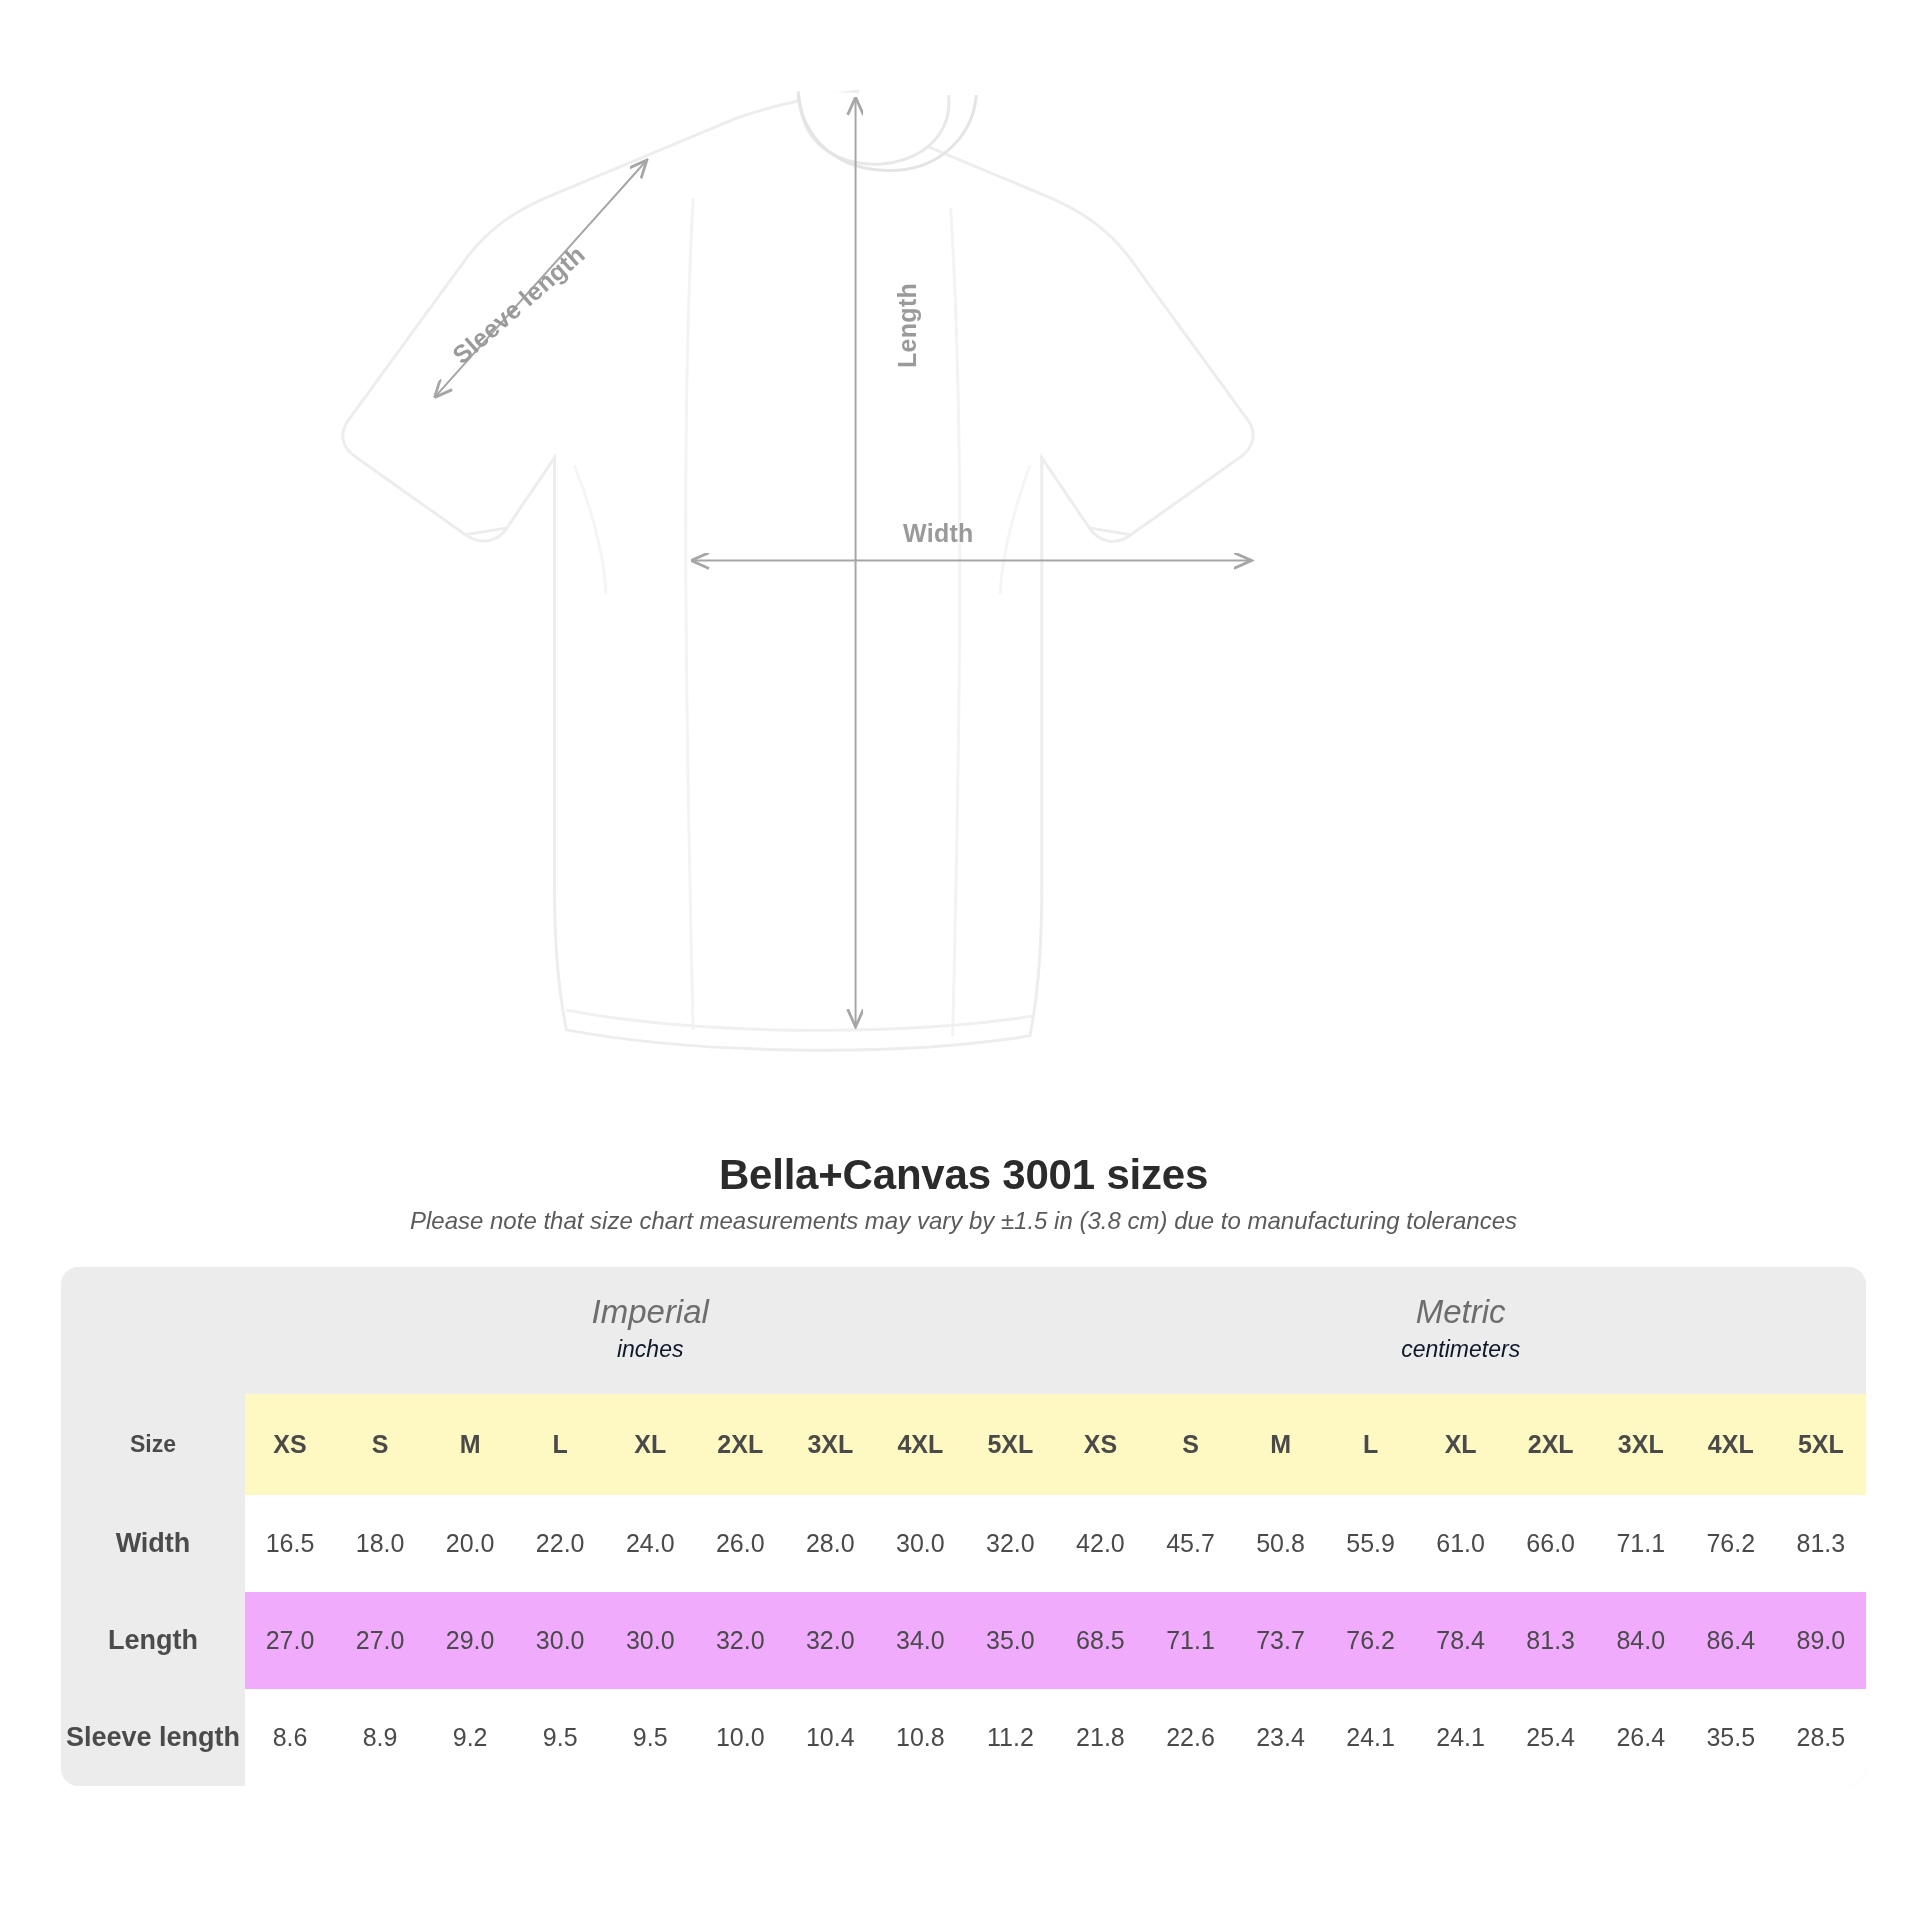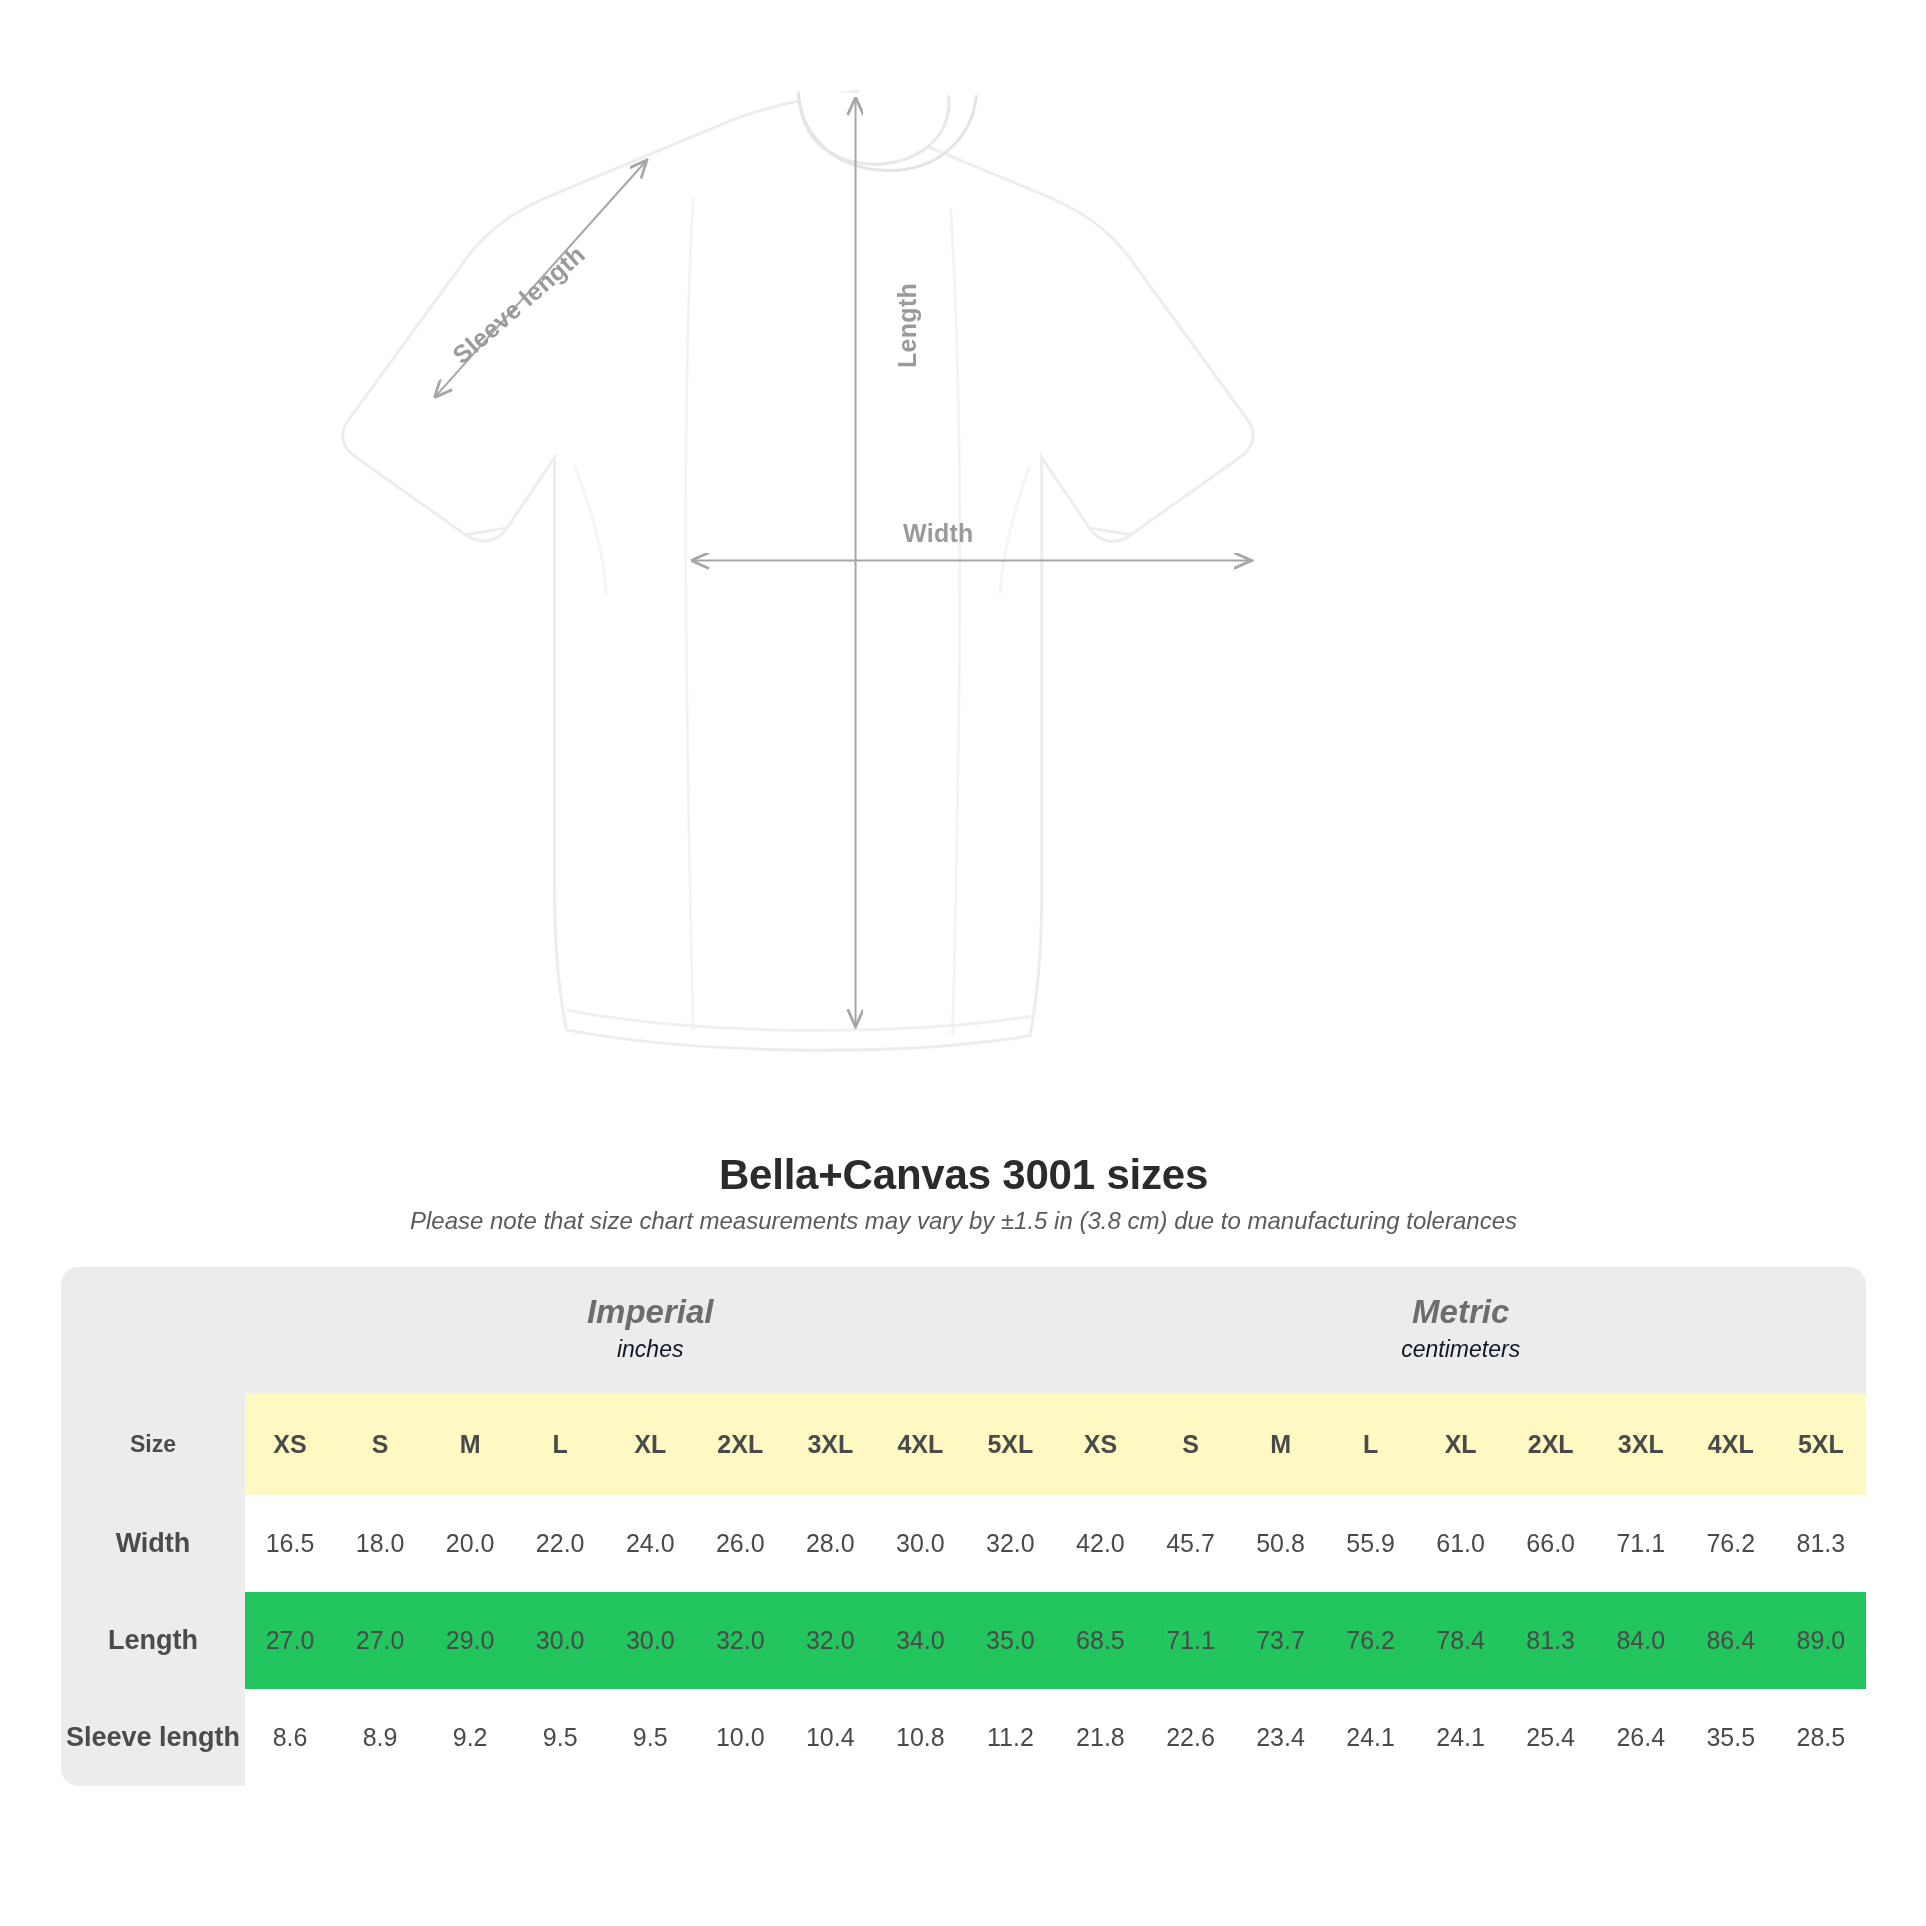--- a/index.html
+++ b/index.html
@@ -87,21 +87,21 @@
     color: #4a4a4a;
     border: none;
   }
   .unit-head {
     height: 127px;
     background: #ececec;
   }
   .unit-name {
     font-size: 33px;
     font-style: italic;
-    font-weight: bold;
+    font-weight: normal;
     color: #6d6d6d;
     line-height: 1.15;
   }
   .unit-sub {
     font-size: 23px;
     font-style: italic;
     color: #0f172a;
     line-height: 1.6;
   }
   .hdr-row td {
@@ -114,21 +114,21 @@
   .hdr-row td.rowlabel {
     background: #ececec;
     font-size: 23px;
   }
   .data-row td {
     height: 95px;
     font-size: 27px;
     color: #4b4b4b;
   }
   .data-row.odd td { background: #ffffff; }
-  .data-row.even td { background: #22c55e; }
+  .data-row.even td { background: #f0abfc; }
   .data-row td.rowlabel {
     background: #ececec;
     font-weight: bold;
     color: #4b4b4b;
     font-size: 27px;
   }
   .col-label { width: 184px; }
   .cell-sep { border-right: 1px solid #e3e3e3; }
 </style>
 </head>

